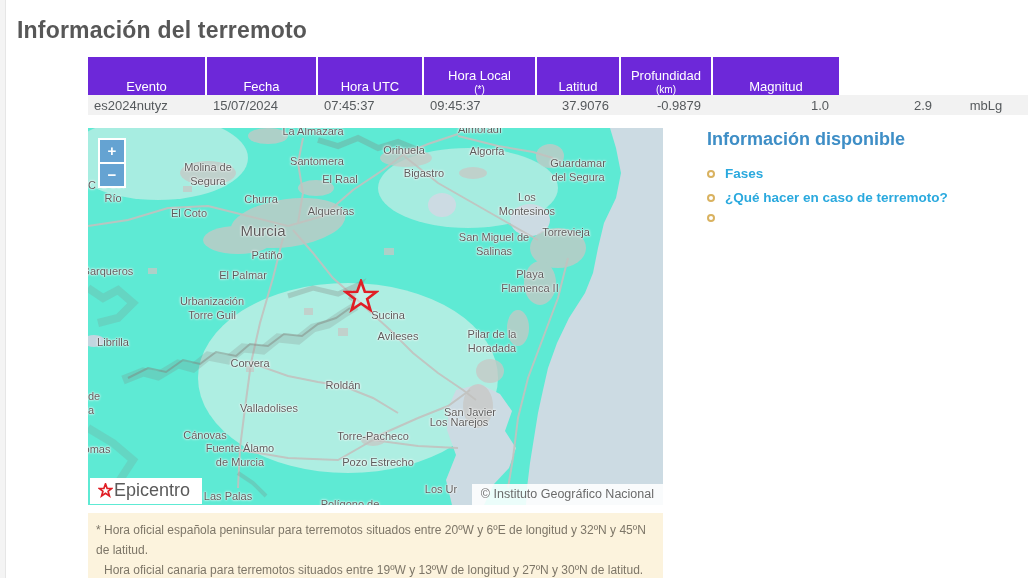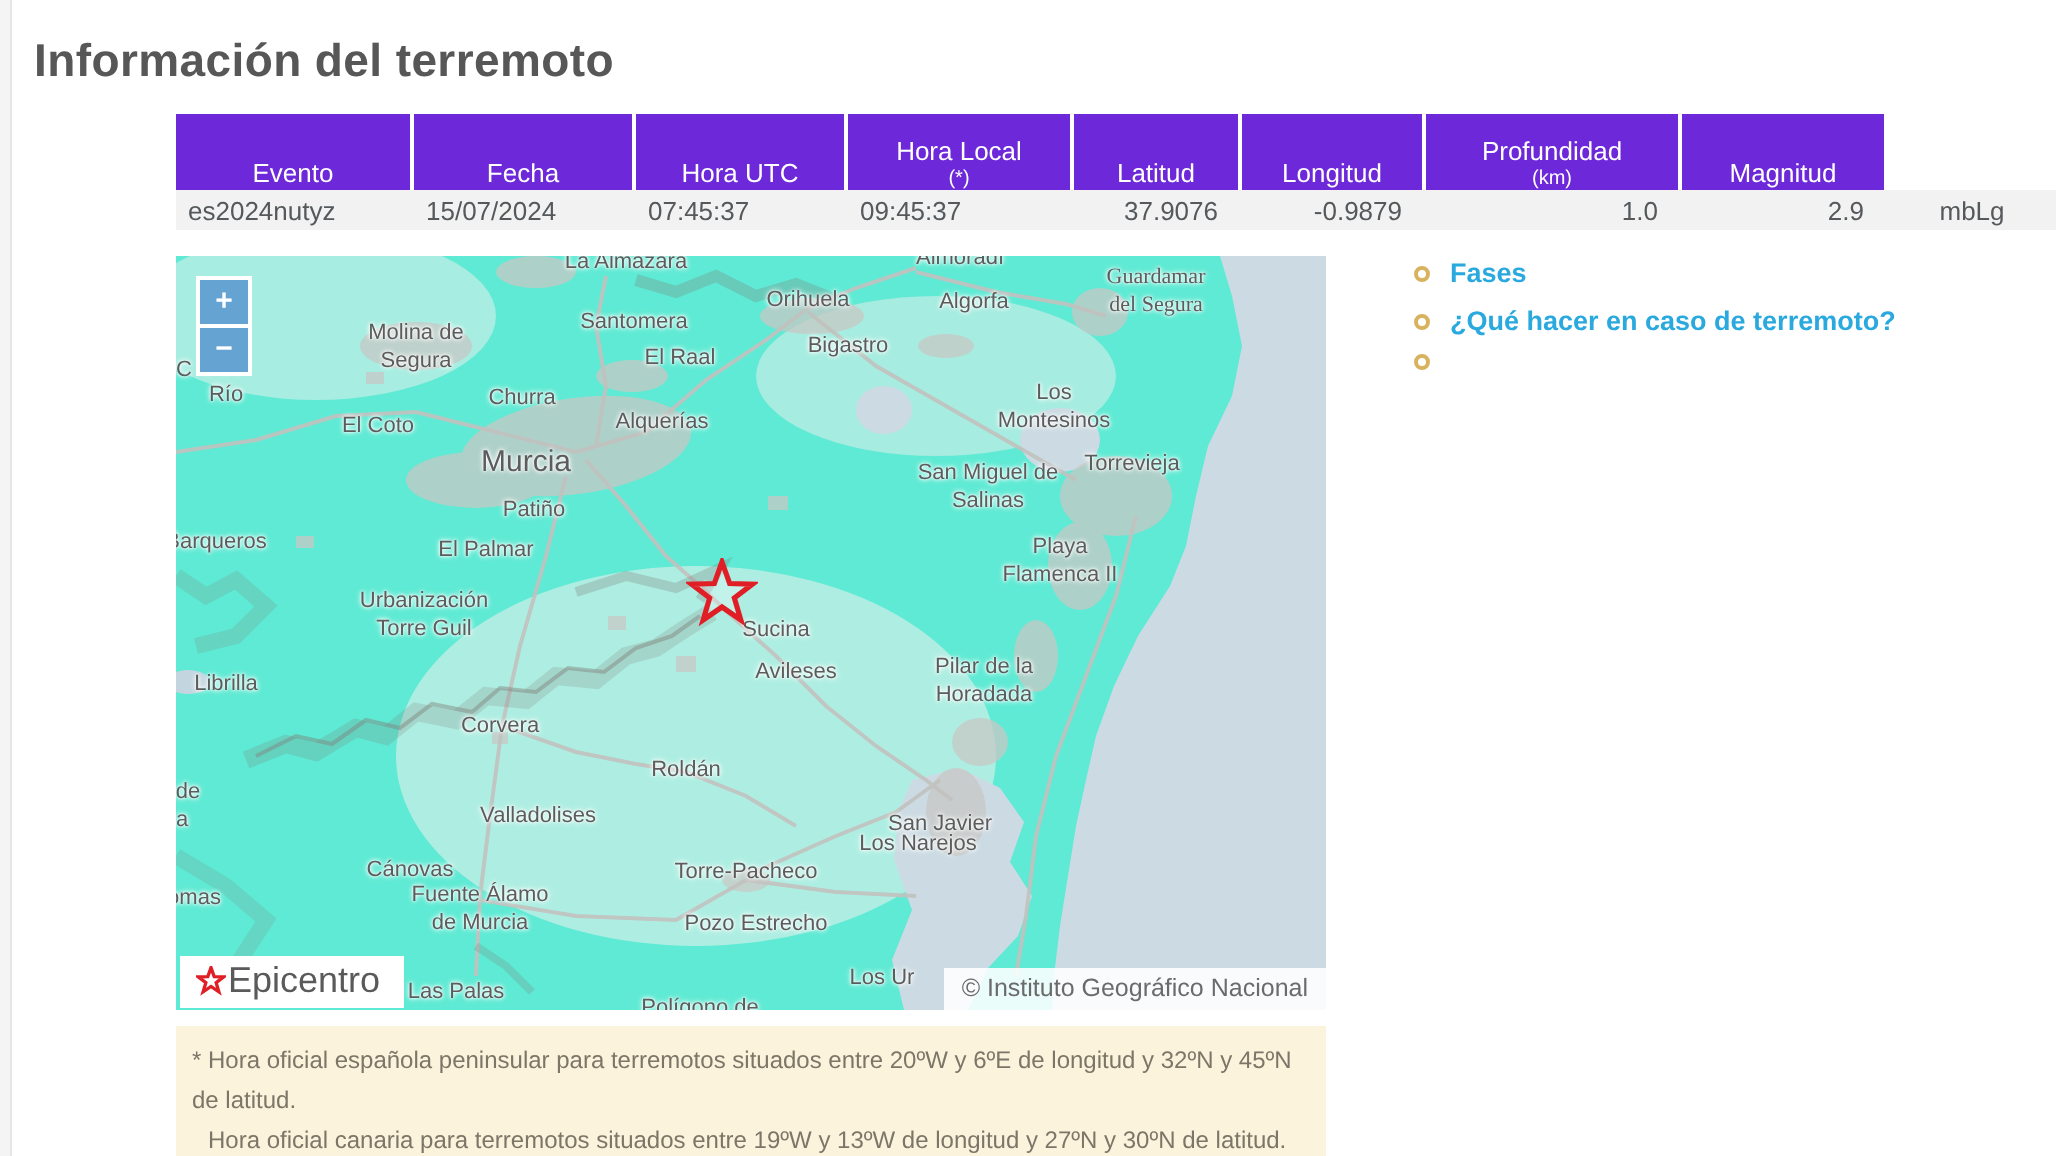--- a/index.html
+++ b/index.html
@@ -77,27 +77,20 @@
         </div>
         <div class="th">
           <span class="th-label">Hora Local</span>
           <span class="th-sub">
             <span>(*)</span>
 
           </span>
         </div>
         <div class="th">
           <span class="th-label">Latitud</span>
-          <span class="th-sub">
-            <span></span>
-
-          </span>
-        </div>
-        <div class="th">
-          <span class="th-label">Longitud</span>
           <span class="th-sub">
             <span></span>
 
           </span>
         </div>
         <div class="th">
           <span class="th-label">Profundidad</span>
           <span class="th-sub">
             <span>(km)</span>
 
@@ -185,21 +178,21 @@
         <polyline points="0,300 25,315 45,332 30,355 12,368" stroke-width="8" opacity="0.18"></polyline>
         <polyline points="150,345 165,355 178,368" stroke-width="4" opacity="0.25"></polyline>
       </g>
     </svg>
 
     <div>
 
     <span class="map-label" style="left: 225px; top: 3px;">La Almazara</span>
         <span class="map-label" style="left: 392px; top: 1px;">Almoradí</span>
         <span class="map-label" style="left: 316px; top: 22px;">Orihuela</span>
-        <span class="map-label" style="left: 490px; top: 18px; font-family: Liberation Serif, serif;">Guardamar
+        <span class="map-label" style="left: 490px; top: 42px;">Guardamar
 del Segura</span>
         <span class="map-label" style="left: 399px; top: 23px;">Algorfa</span>
         <span class="map-label" style="left: 229px; top: 33px;">Santomera</span>
         <span class="map-label" style="left: 120px; top: 46px;">Molina de
 Segura</span>
         <span class="map-label" style="left: 336px; top: 45px;">Bigastro</span>
         <span class="map-label" style="left: 252px; top: 51px;">El Raal</span>
         <span class="map-label" style="left: 4px; top: 57px;">C</span>
         <span class="map-label" style="left: 25px; top: 63px;">s del
 Río</span>
@@ -255,20 +248,21 @@
       <svg width="15" height="15" viewBox="-18 -18 36 36">
         <path d="M0,-16 L3.82,-5.26 15.22,-4.94 6.18,2.01 9.4,12.94 0,6.5 -9.4,12.94 -6.18,2.01 -15.22,-4.94 -3.82,-5.26 Z" fill="#fff" stroke="#e01e25" stroke-width="4"></path>
       </svg>
       <span>Epicentro</span>
     </div>
 
     <div class="map-attrib">© Instituto Geográfico Nacional</div>
   </div>
 
   <div class="sidebar">
+    <div class="sidebar-heading">Información disponible</div>
     <ul class="sidebar-links">
 
     <li>
           <span class="bullet"></span>
           <a class="sidebar-link" href="#">Fases</a>
         </li>
         <li>
           <span class="bullet"></span>
           <a class="sidebar-link" href="#">¿Qué hacer en caso de terremoto?</a>
         </li>

